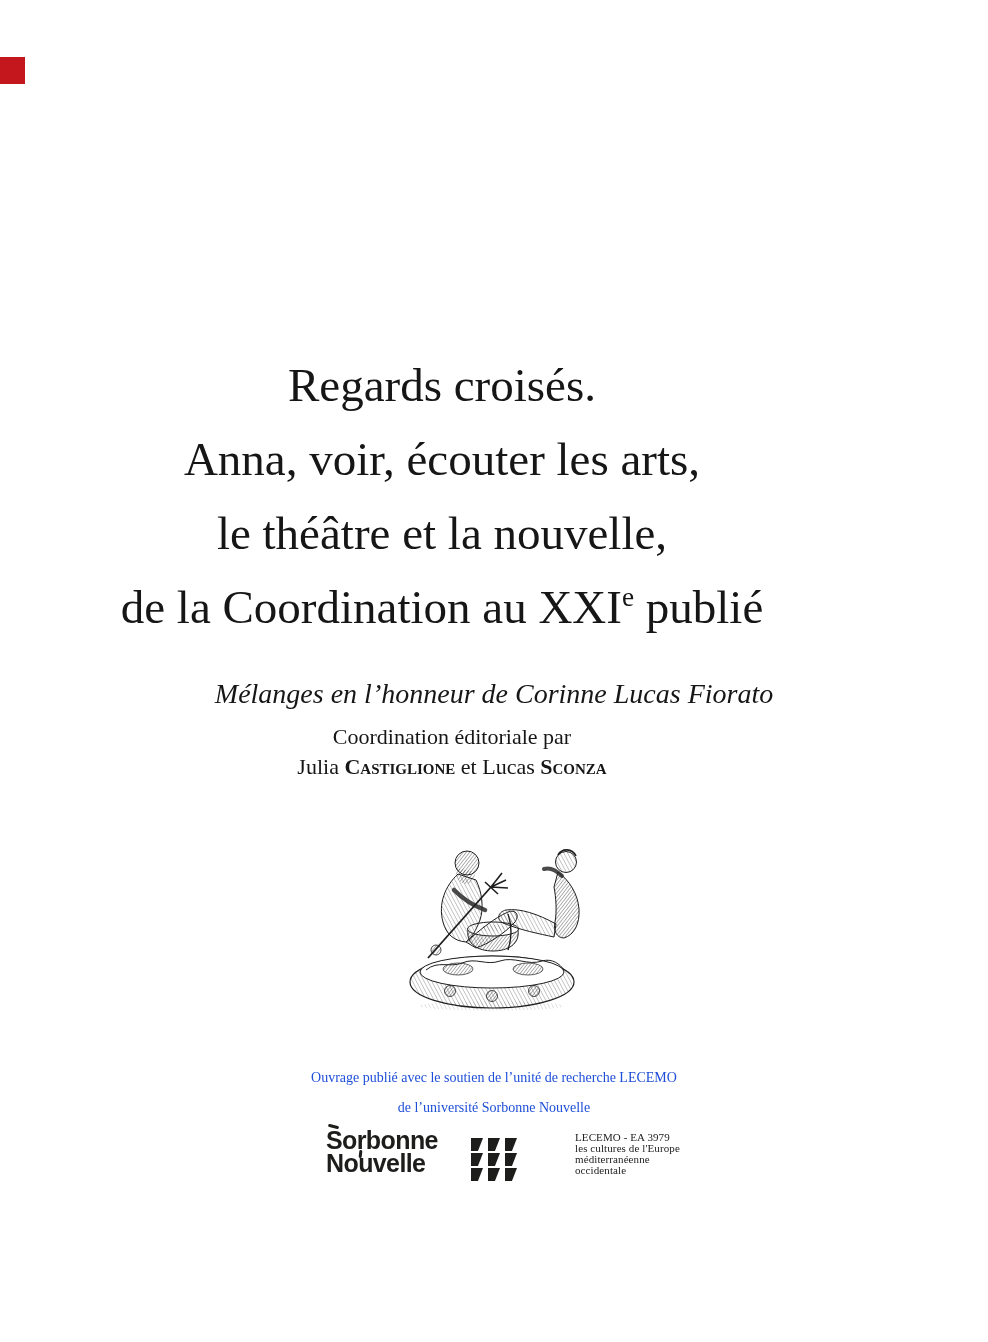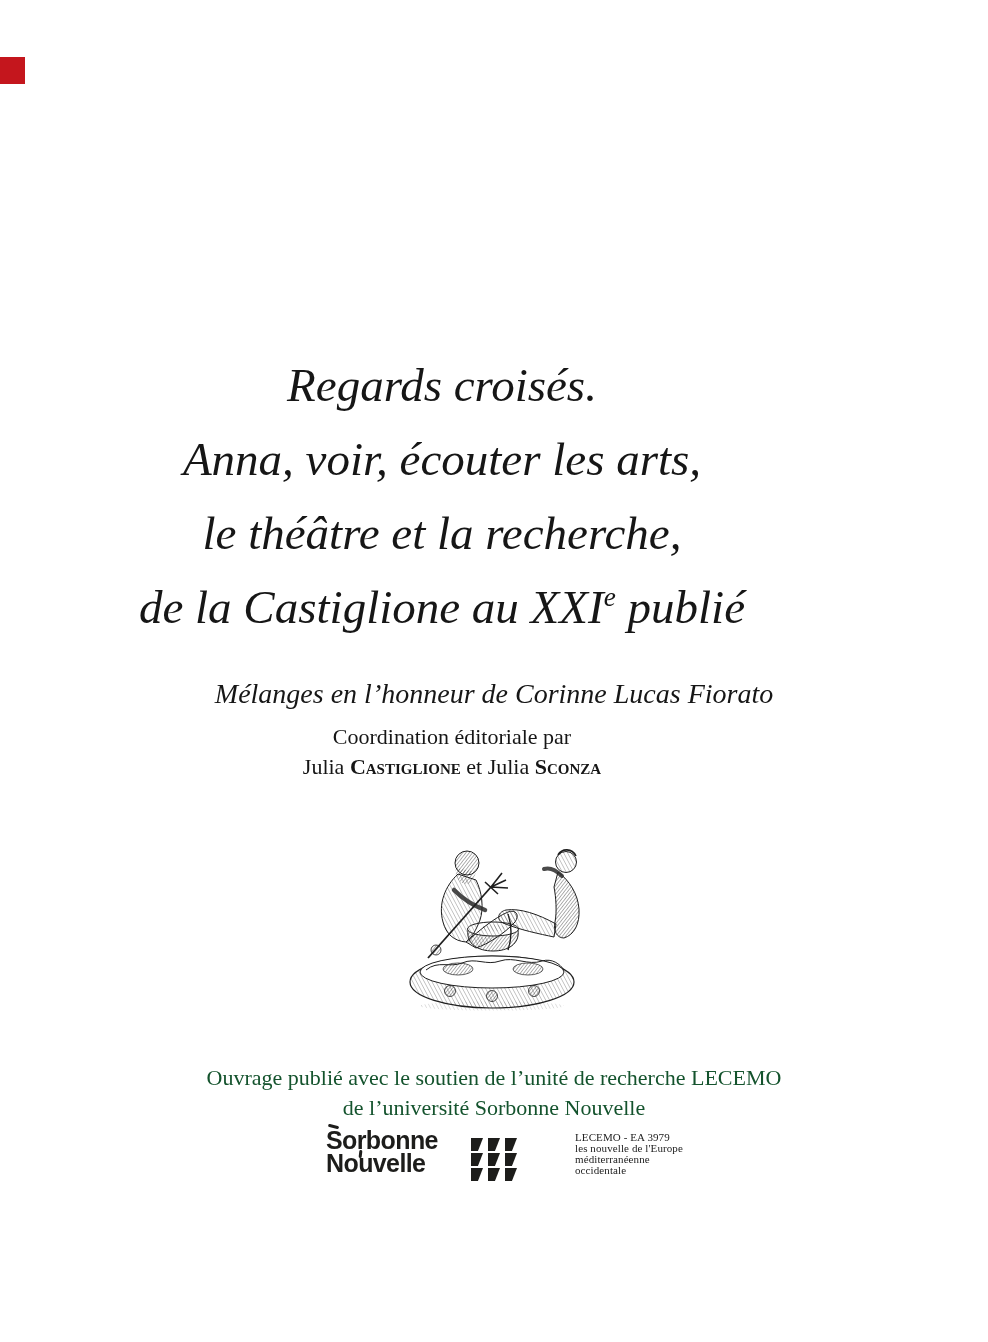--- a/index.html
+++ b/index.html
@@ -13,21 +13,20 @@
   }
   
   .corner-mark{
     position:absolute;left:0;top:57px;width:25px;height:27px;
     background:#c4161d;
   }
   
   .title-block{
     position:absolute;left:0;top:348px;width:884px;
     text-align:center;
-    font-style:italic;
     font-size:47px;line-height:74px;
     color:#161616;
   }
   .title-block sup{font-size:0.58em;vertical-align:super;line-height:0;}
   
   .subtitle{
     position:absolute;left:0;top:676px;width:988px;
     text-align:center;font-style:italic;
     font-size:28px;line-height:36px;color:#161616;
   }
@@ -37,21 +36,21 @@
     text-align:center;font-size:22px;line-height:30px;color:#161616;
   }
   .sc{font-variant:small-caps;font-weight:bold;}
   
   .engraving{
     position:absolute;left:388px;top:842px;width:212px;height:173px;
   }
   
   .support{
     position:absolute;left:0;top:1063px;width:988px;
-    text-align:center;font-size:22px;line-height:30px;color:#14532d;
+    text-align:center;font-size:14px;line-height:30px;color:#1d4ed8;
   }
   
   .wordmark{
     position:absolute;left:326px;top:1129px;width:140px;
     text-align:left;
     font-family:"Liberation Sans","DejaVu Sans",sans-serif;
     font-weight:bold;font-size:25px;line-height:23px;
     letter-spacing:-0.6px;color:#1d1d1b;white-space:nowrap;
   }
   .wordmark .accent-grave{
@@ -81,29 +80,29 @@
 </head>
 <body>
 
 <div class="page">
 
   <div class="corner-mark"></div>
 
   <div class="title-block">
     <div>Regards croisés.</div>
     <div>Anna, voir, écouter les arts,</div>
-    <div>le théâtre et la recherche,</div>
-    <div><span>de la Castiglione au XXI</span><sup>e</sup><span> publié</span></div>
+    <div>le théâtre et la nouvelle,</div>
+    <div><span>de la Coordination au XXI</span><sup>e</sup><span> publié</span></div>
   </div>
 
   <div class="subtitle">Mélanges en l’honneur de Corinne Lucas Fiorato</div>
 
   <div class="editorial">
     <div>Coordination éditoriale par</div>
-    <div><span>Julia </span><span class="sc">Castiglione</span><span> et Julia </span><span class="sc">Sconza</span></div>
+    <div><span>Julia </span><span class="sc">Castiglione</span><span> et Lucas </span><span class="sc">Sconza</span></div>
   </div>
 
   <div class="engraving">
     <svg width="212" height="173" viewBox="0 0 212 173" xmlns="http://www.w3.org/2000/svg">
       <defs>
         <pattern id="ht" patternUnits="userSpaceOnUse" width="2.6" height="2.6" patternTransform="rotate(38)">
           <line x1="0" y1="0" x2="0" y2="2.6" stroke="#2e2e2e" stroke-width="0.75"></line>
         </pattern>
         <pattern id="ht2" patternUnits="userSpaceOnUse" width="3.4" height="3.4" patternTransform="rotate(-28)">
           <line x1="0" y1="0" x2="0" y2="3.4" stroke="#4a4a4a" stroke-width="0.6"></line>
@@ -165,18 +164,18 @@
     <div class="mk"></div>
       <div class="mk"></div>
       <div class="mk"></div>
     <div class="mk"></div>
       <div class="mk"></div>
       <div class="mk"></div>
   </div>
 
   <div class="unit-block">
     <div>LECEMO - EA 3979</div>
-    <div>les nouvelle de l'Europe</div>
+    <div>les cultures de l'Europe</div>
     <div>méditerranéenne</div>
     <div>occidentale</div>
   </div>
 
 </div>
 
 </body></html>

